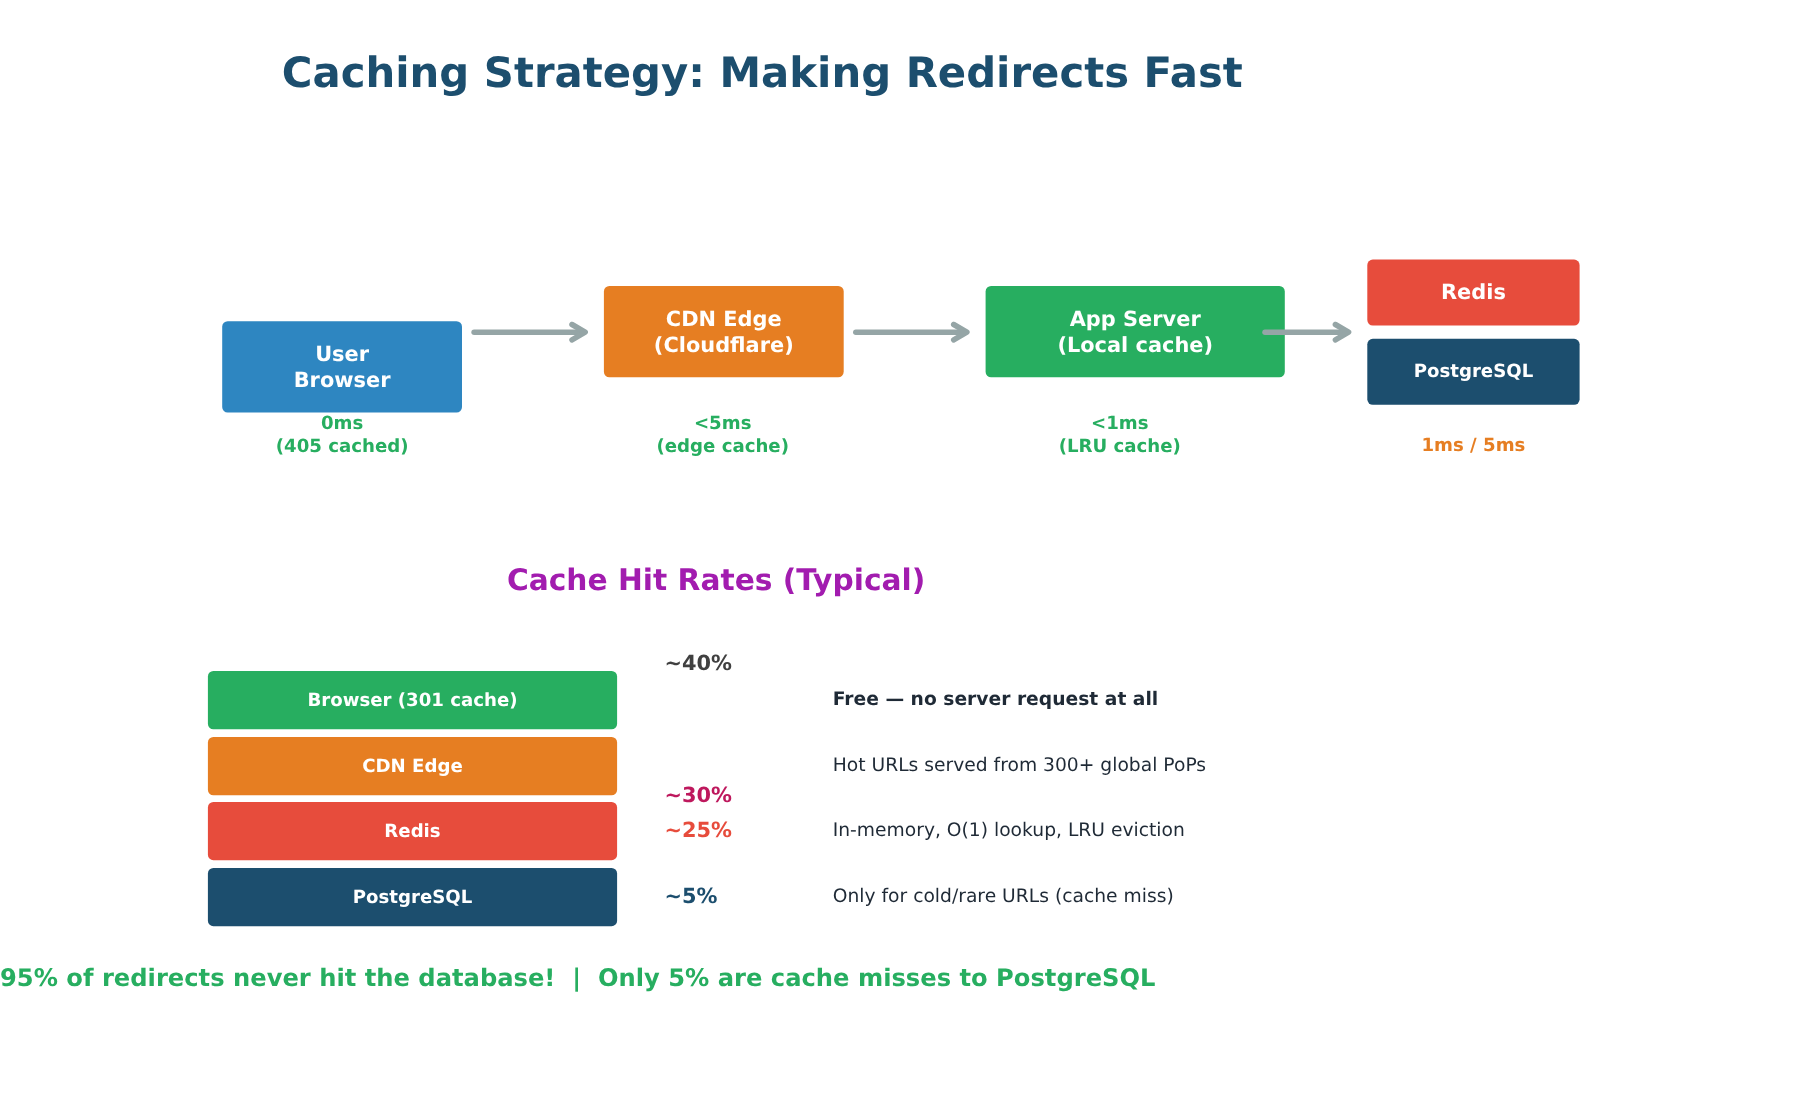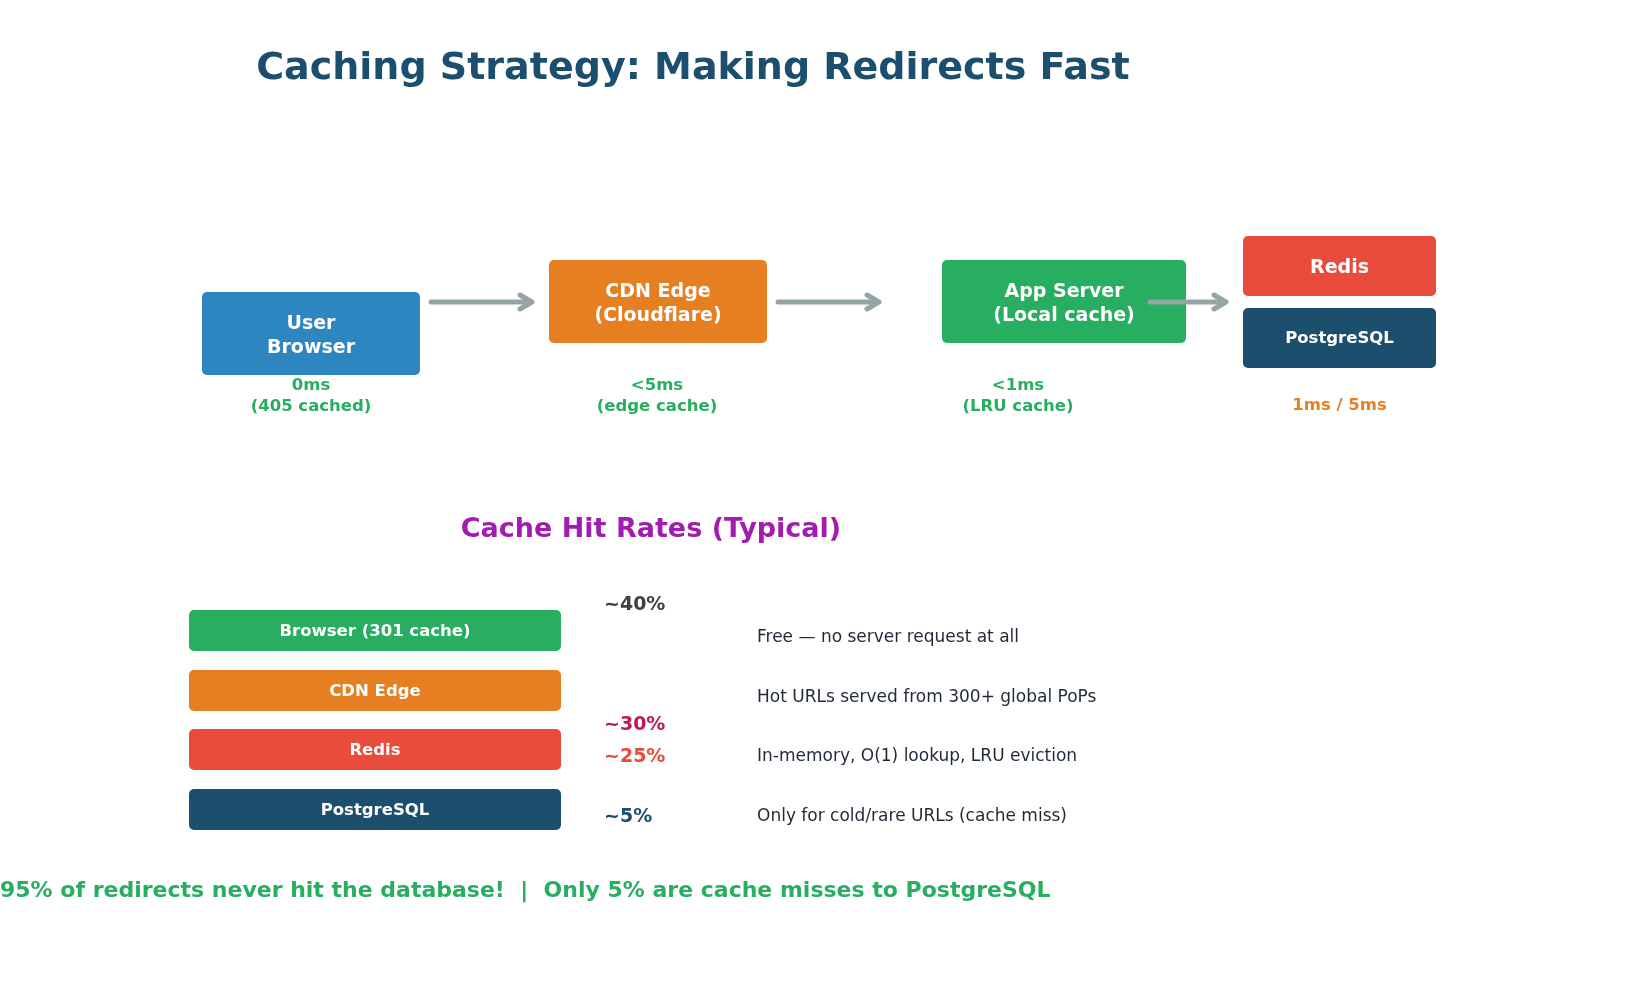--- a/index.html
+++ b/index.html
@@ -8,21 +8,21 @@
   .title { position: absolute; left: 0; width: 1386px; top: 44px; text-align: center;
            font-size: 38px; font-weight: bold; color: #1c4e6e; }
   .node { position: absolute; border-radius: 5px; color: #ffffff; font-weight: bold;
           display: flex; align-items: center; justify-content: center; text-align: center;
           font-size: 19px; line-height: 24px; white-space: pre-line; }
   .lat { position: absolute; text-align: center; font-weight: bold; font-size: 16.5px;
          line-height: 21px; white-space: pre-line; }
   .arrow { position: absolute; height: 20px; }
   .subtitle { position: absolute; left: 0; width: 1302px; top: 512px; text-align: center;
               font-size: 27px; font-weight: bold; color: #a21caf; }
-  .bar { position: absolute; left: 189px; width: 372px; height: 41px; border-radius: 5px;
+  .bar { position: absolute; left: 189px; width: 372px; height: 53px; border-radius: 5px;
          color: #fff; font-weight: bold; font-size: 16.5px; display: flex;
          align-items: center; justify-content: center; }
   .pct { position: absolute; left: 604px; font-weight: bold; font-size: 19px; }
   .desc { position: absolute; left: 757px; font-size: 17px; color: #1f2a36; }
   .footer { position: absolute; left: 0; width: 1308px; top: 877px; 
             font-size: 22px; font-weight: bold; color: #27ae60; white-space: pre; }
 </style>
 </head>
 <body>
 
@@ -35,21 +35,21 @@
   <polyline points="92,3 104,10 92,17" fill="none" stroke="#95a5a6" stroke-width="5" stroke-linecap="round" stroke-linejoin="round"></polyline>
 </svg>
 
 <div class="node" style="left:549px; top:260px; width:218px; height:83px; background:#e67e22;">CDN Edge
 (Cloudflare)</div>
 <svg class="arrow" style="left:775px; top:292px; width:110px;" viewBox="0 0 110 20">
   <line x1="3" y1="10" x2="100" y2="10" stroke="#95a5a6" stroke-width="5" stroke-linecap="round"></line>
   <polyline points="92,3 104,10 92,17" fill="none" stroke="#95a5a6" stroke-width="5" stroke-linecap="round" stroke-linejoin="round"></polyline>
 </svg>
 
-<div class="node" style="left:896px; top:260px; width:244px; height:83px; background:#27ae60;margin-left:46px;">App Server
+<div class="node" style="left:896px; top:260px; width:272px; height:83px; background:#27ae60;">App Server
 (Local cache)</div>
 <svg class="arrow" style="left:1147px; top:292px; width:85px;" viewBox="0 0 85 20">
   <line x1="3" y1="10" x2="75" y2="10" stroke="#95a5a6" stroke-width="5" stroke-linecap="round"></line>
   <polyline points="67,3 79,10 67,17" fill="none" stroke="#95a5a6" stroke-width="5" stroke-linecap="round" stroke-linejoin="round"></polyline>
 </svg>
 
 <div class="node" style="left:1243px; top:236px; width:193px; height:60px; background:#e74c3c;">Redis</div>
 <div class="node" style="left:1243px; top:308px; width:193px; height:60px; background:#1c4e6e; font-size:16.5px;">PostgreSQL</div>
 
 <div class="lat" style="left:202px; width:218px; top:374px; color:#27ae60;">0ms
@@ -57,21 +57,21 @@
 <div class="lat" style="left:548px; width:218px; top:374px; color:#27ae60;">&lt;5ms
 (edge cache)</div>
 <div class="lat" style="left:896px; width:244px; top:374px; color:#27ae60;">&lt;1ms
 (LRU cache)</div>
 <div class="lat" style="left:1243px; width:193px; top:394px; color:#e67e22;">1ms / 5ms</div>
 
 <div class="subtitle">Cache Hit Rates (Typical)</div>
 
 <div class="bar" style="top:610px; background:#27ae60;">Browser (301 cache)</div>
 <div class="pct" style="top:592px; color:#404040;">~40%</div>
-<div class="desc" style="top:626px;">Free — no server request at all</div>
+<div class="desc" style="top:626px;font-weight:bold;">Free — no server request at all</div>
 
 <div class="bar" style="top:670px; background:#e67e22;">CDN Edge</div>
 <div class="pct" style="top:712px; color:#be185d;">~30%</div>
 <div class="desc" style="top:686px;">Hot URLs served from 300+ global PoPs</div>
 
 <div class="bar" style="top:729px; background:#e74c3c;">Redis</div>
 <div class="pct" style="top:744px; color:#e74c3c;">~25%</div>
 <div class="desc" style="top:745px;">In-memory, O(1) lookup, LRU eviction</div>
 
 <div class="bar" style="top:789px; background:#1c4e6e;">PostgreSQL</div>

